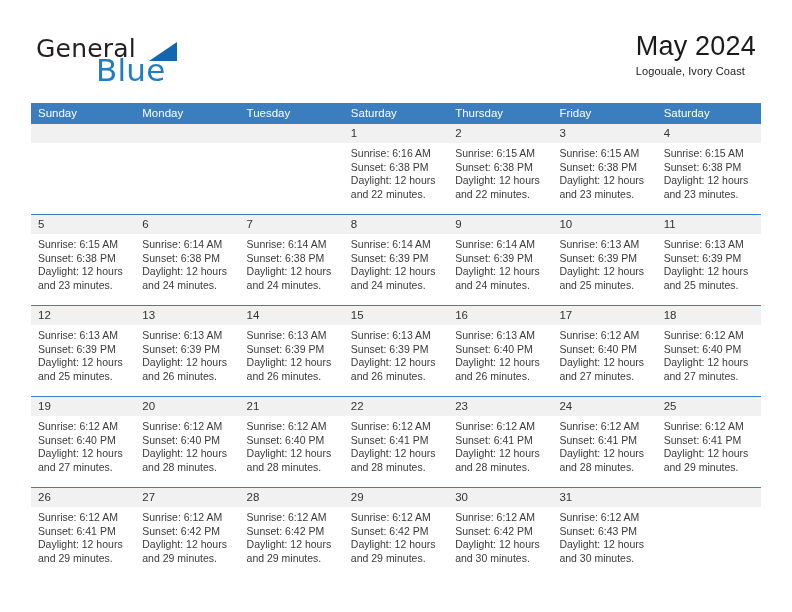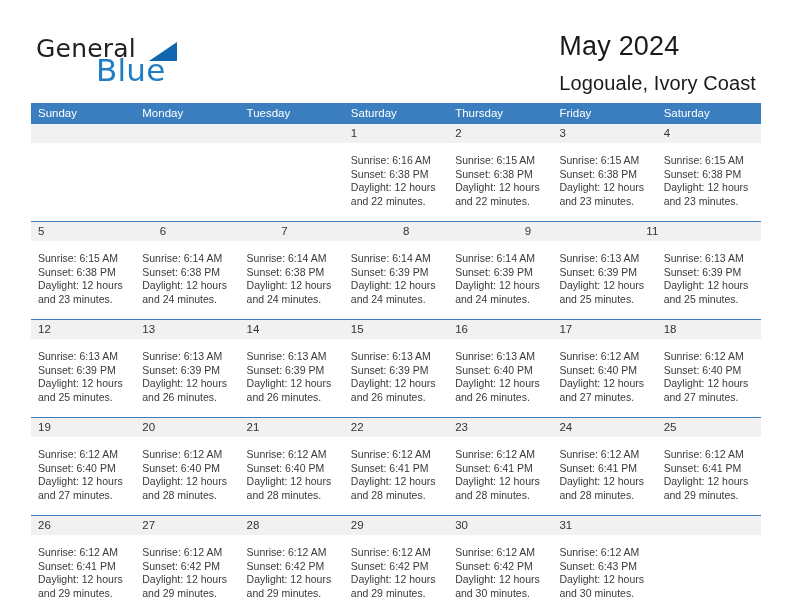--- a/index.html
+++ b/index.html
@@ -78,22 +78,22 @@
   }
   .cal-title {
     font-size: 27px;
     font-weight: 400;
     color: #1a1a1a;
     line-height: 32px;
     letter-spacing: 0.2px;
     font-family: "Liberation Sans", sans-serif;
   }
   .cal-subtitle {
-    margin-top: 12px;
-    font-size: 20px;
+    margin-top: 0;
+    font-size: 11px;
     font-weight: 400;
     color: #1a1a1a;
     line-height: 18px;
     letter-spacing: 0.1px;
   }
 
   
   .calendar {
     position: absolute;
     left: 31px;
@@ -138,21 +138,20 @@
     padding-left: 7px;
     color: #333333;
     white-space: nowrap;
   }
 
   .info-band {
     display: flex;
     width: 730px;
     height: 71px;
     background: #ffffff;
-    margin-top: 7px;
   }
   .info-cell {
     flex: 1 1 0;
     padding-left: 7px;
     padding-top: 4px;
     font-size: 10.5px;
     line-height: 13.5px;
     color: #3a3a3a;
   }
   .info-line {
@@ -247,20 +246,21 @@
             </div>
           </div>
         </div>
         <div class="week-row">
           <div class="daynum-band">
             <div class="daynum-cell">5</div>
             <div class="daynum-cell">6</div>
             <div class="daynum-cell">7</div>
             <div class="daynum-cell">8</div>
             <div class="daynum-cell">9</div>
+            <div class="daynum-cell">10</div>
             <div class="daynum-cell">11</div>
           </div>
           <div class="info-band">
             <div class="info-cell">
               <div class="info-line">Sunrise: 6:15 AM</div>
               <div class="info-line">Sunset: 6:38 PM</div>
               <div class="info-line">Daylight: 12 hours</div>
               <div class="info-line">and 23 minutes.</div>
             </div>
             <div class="info-cell">

